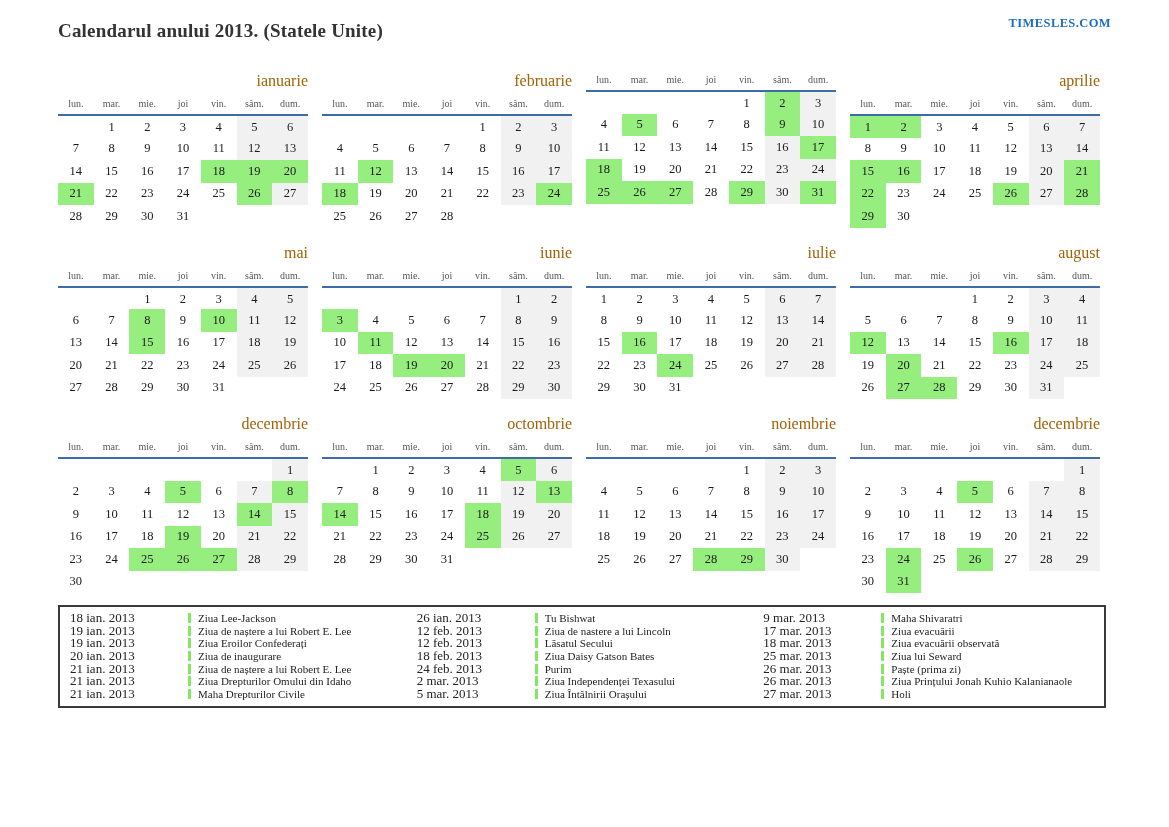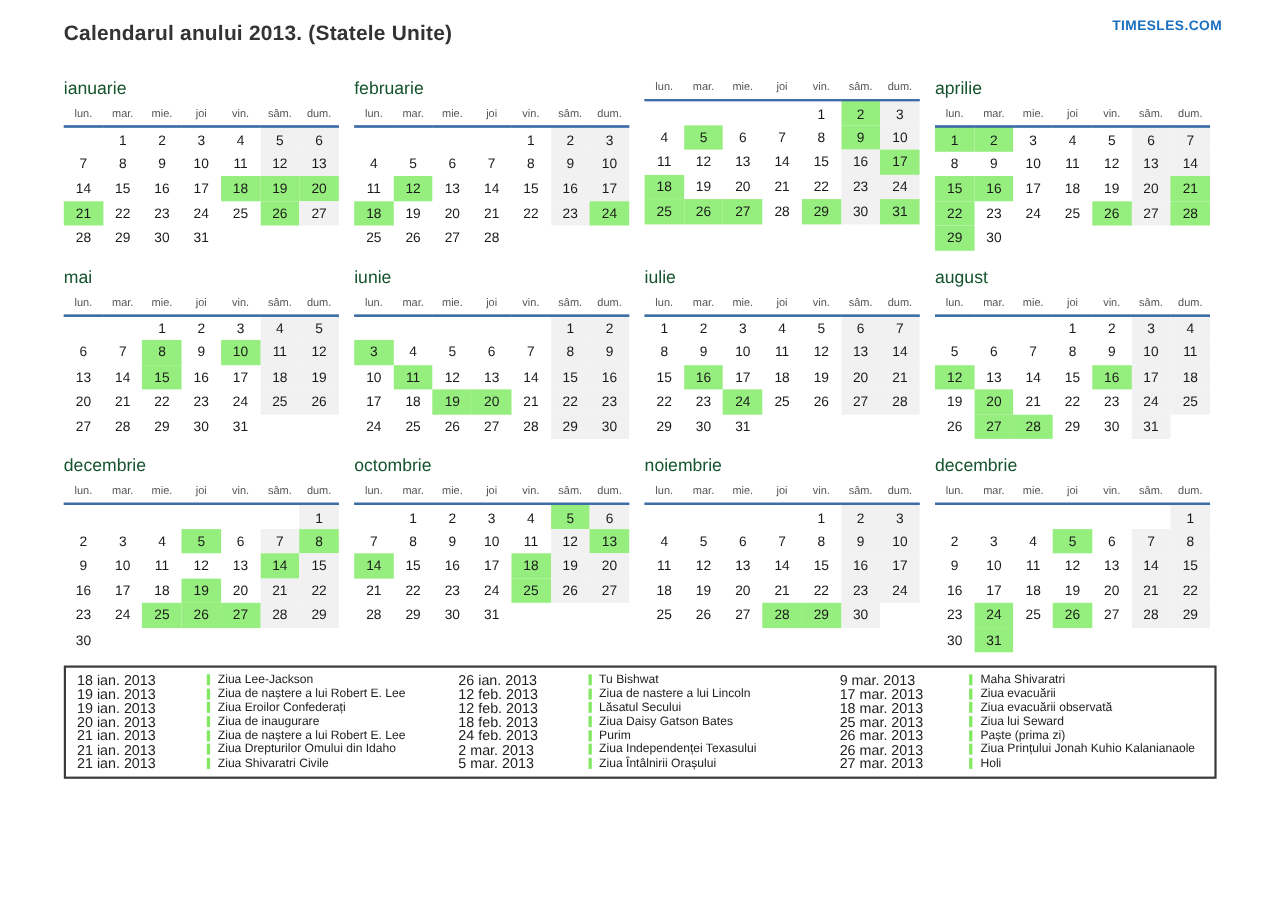--- a/index.html
+++ b/index.html
@@ -4,21 +4,21 @@
 <style>
   * { box-sizing: border-box; }
   html, body { margin: 0; padding: 0; }
   body {
     width: 1169px; height: 827px;
     background: #ffffff;
     font-family: "Liberation Sans", sans-serif;
     color: #222;
     overflow: hidden;
   }
-  .page { padding: 14px 58px 8px 58px; }
+  .page { padding: 14px 58px 8px 58px; font-family: Liberation Serif, serif; }
 
   
   .topbar { display: flex; justify-content: space-between; align-items: flex-start; height: 44px; }
   .page-title {
     font-size: 19px; font-weight: 600; color: #333;
     margin: 6px 0 0 0; letter-spacing: 0.2px;
   }
   .site-link {
     font-size: 12.5px; font-weight: 600; color: #1a6fc0;
     text-decoration: none; margin-top: 2px; letter-spacing: 0.4px;
@@ -28,21 +28,21 @@
   .months-grid {
     display: grid;
     grid-template-columns: repeat(4, 250px);
     column-gap: 14px;
     row-gap: 16px;
     margin-top: 14px;
     align-items: start;
   }
   .month { width: 250px; }
   .mtitle {
-    text-align: left; color: #14532d; font-size: 16px;
+    text-align: right; color: #a16207; font-size: 16px;
     margin-bottom: 6px; font-weight: 400;
   }
   table.cal { border-collapse: collapse; width: 100%; table-layout: fixed; }
   table.cal th {
     font-size: 10px; font-weight: 400; color: #555;
     padding: 2px 0 5px 0; text-align: center;
     border-bottom: 2px solid #3c6da6;
   }
   table.cal td {
     height: 22.5px; text-align: center; vertical-align: middle;
@@ -883,21 +883,21 @@
             <span class="lname">Ziua de naștere a lui Robert E. Lee</span>
           </div>
           <div class="lrow">
             <span class="ldate">21 ian. 2013</span>
             <span class="lbar"></span>
             <span class="lname">Ziua Drepturilor Omului din Idaho</span>
           </div>
           <div class="lrow">
             <span class="ldate">21 ian. 2013</span>
             <span class="lbar"></span>
-            <span class="lname">Ziua Shivaratri Civile</span>
+            <span class="lname">Maha Drepturilor Civile</span>
           </div>
         </div>
         <div class="lcol">
           <div class="lrow">
             <span class="ldate">26 ian. 2013</span>
             <span class="lbar"></span>
             <span class="lname">Tu Bishwat</span>
           </div>
           <div class="lrow">
             <span class="ldate">12 feb. 2013</span>

